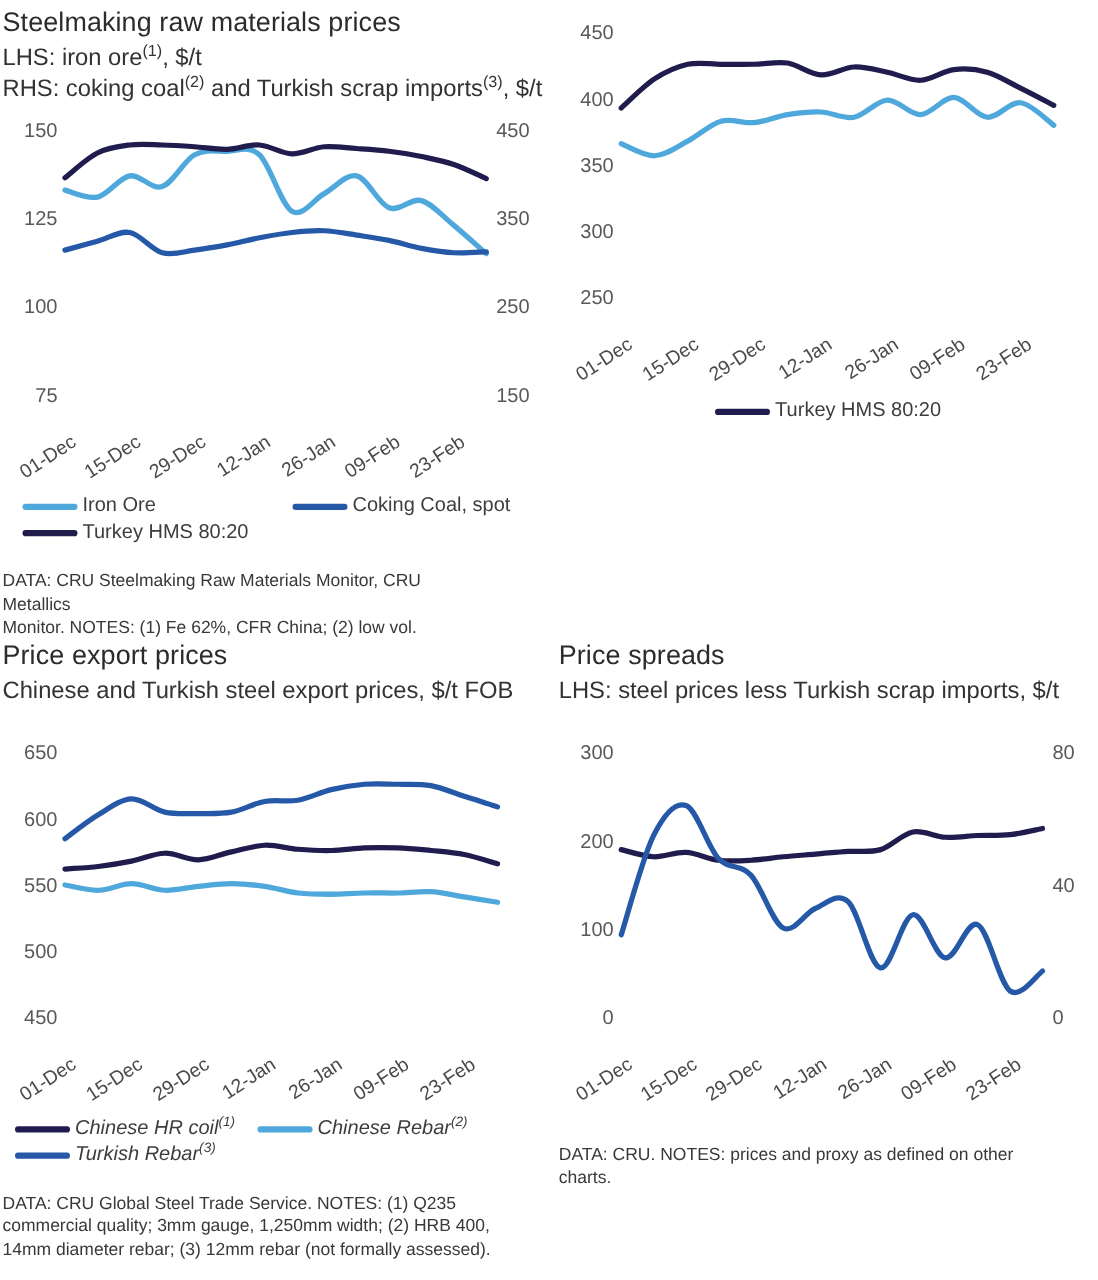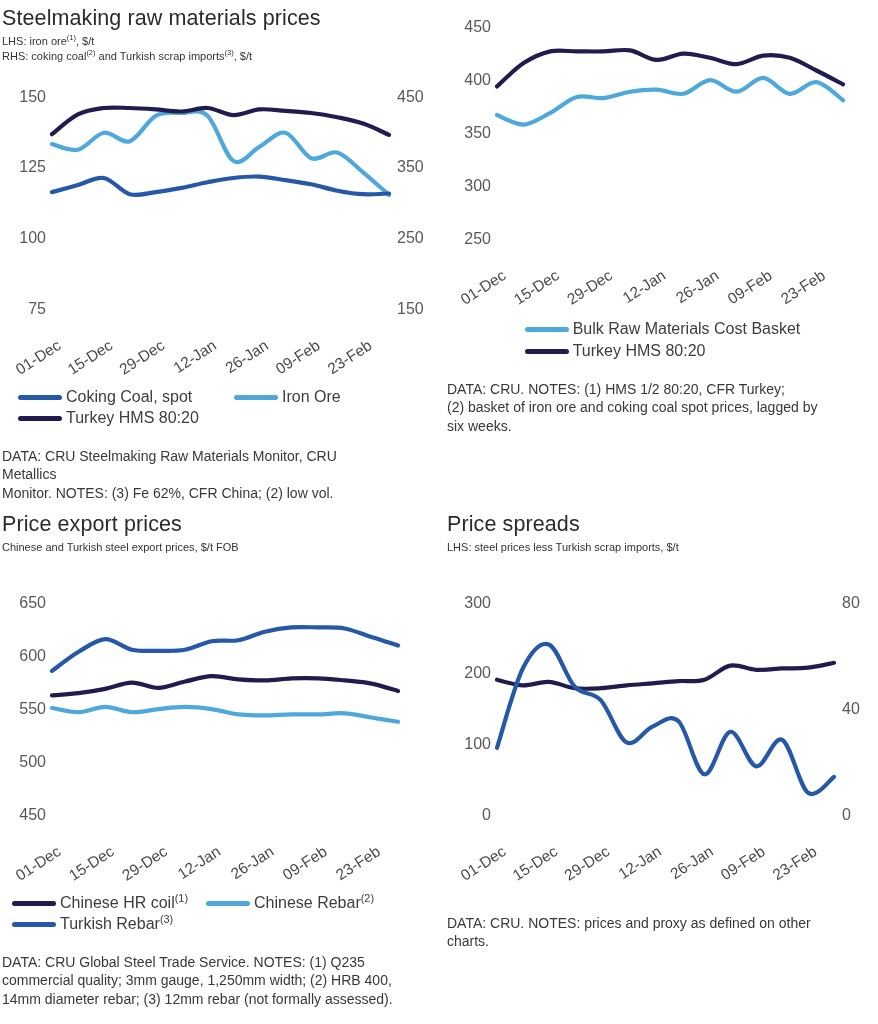--- a/index.html
+++ b/index.html
@@ -3,28 +3,28 @@
 <meta charset="utf-8">
 <style>
   html,body{margin:0;padding:0;background:#ffffff;}
   body{font-family:"Liberation Sans",sans-serif;color:#2b2b2b;}
   .page{width:695px;height:1024px;box-sizing:border-box;padding:6px 0 0 2px;
         display:grid;grid-template-columns:437px 437px;grid-template-rows:506px auto;column-gap:2px;}
   .panel{overflow:hidden;box-sizing:border-box;}
   .panel--tr,.panel--br{padding-left:6px;}
   .chart-title{font-size:21.5px;font-weight:400;margin:0 0 3px 0;color:#2b2b2b;letter-spacing:.1px;}
   .subtitle{min-height:42px;}
-  .sub-line{font-size:11px;line-height:1.32;color:#333333;}
+  .sub-line{font-size:19px;line-height:1.32;color:#333333;}
   sup{font-size:68%;line-height:0;}
   svg.chart{display:block;}
   text.tick{font-size:16px;fill:#595959;}
   text.xtick{font-size:15.5px;fill:#4a4a4a;}
   .legend{margin-top:0;}
   .legend--two{display:grid;grid-template-columns:216px auto;row-gap:3px;padding-left:16px;}
-  .panel--bl .legend--two{grid-template-columns:194px auto;padding-left:10px;}
+  .panel--bl .legend--two{grid-template-columns:194px auto;padding-left:10px;font-style:italic;}
   .legend--center{display:flex;flex-direction:column;gap:4px;width:fit-content;margin:2px auto 0;}
   .legend-item{display:flex;align-items:center;font-size:16px;color:#3d3d3d;white-space:nowrap;}
   .swatch{width:44px;height:5px;border-radius:2.5px;margin-right:4px;flex:none;}
   .note{font-size:14px;line-height:1.32;color:#383838;white-space:pre-line;margin:20px 10px 0 0;}
 </style>
 </head>
 <body>
 
 <div class="page">
 
@@ -49,35 +49,35 @@
         <text class="xtick" text-anchor="end" transform="translate(215.5,272) rotate(-33)">12-Jan</text>
         <text class="xtick" text-anchor="end" transform="translate(267.4,272) rotate(-33)">26-Jan</text>
         <text class="xtick" text-anchor="end" transform="translate(319.2,272) rotate(-33)">09-Feb</text>
         <text class="xtick" text-anchor="end" transform="translate(371.1,272) rotate(-33)">23-Feb</text>
         <path d="M50.0,68.1C54.3,69.0,67.3,75.6,75.9,73.7C84.6,71.8,93.2,58.2,101.8,56.7C110.5,55.3,119.1,68.1,127.8,65.2C136.4,62.4,145.1,44.5,153.7,39.8C162.3,35.1,171.0,37.0,179.6,37.0C188.3,37.0,196.9,31.8,205.5,39.8C214.2,47.8,222.8,79.8,231.5,85.0C240.1,90.2,248.7,75.6,257.4,70.9C266.0,66.2,274.7,54.9,283.3,56.7C291.9,58.6,300.6,78.9,309.2,82.2C317.9,85.5,326.5,74.2,335.2,76.5C343.8,78.9,352.4,89.3,361.1,96.3C369.7,103.4,382.7,115.2,387.0,118.9" fill="none" stroke="#4FA8DC" stroke-width="4.2" stroke-linecap="round" stroke-linejoin="round"></path>
         <path d="M50.0,116.1C54.3,114.9,67.3,111.4,75.9,109.0C84.6,106.7,93.2,100.4,101.8,102.0C110.5,103.5,119.1,115.9,127.8,118.2C136.4,120.6,145.1,117.2,153.7,116.1C162.3,115.0,171.0,113.5,179.6,111.9C188.3,110.2,196.9,107.9,205.5,106.2C214.2,104.6,222.8,102.9,231.5,102.0C240.1,101.0,248.7,100.2,257.4,100.6C266.0,100.9,274.7,102.8,283.3,104.1C291.9,105.4,300.6,106.6,309.2,108.3C317.9,110.1,326.5,113.0,335.2,114.7C343.8,116.3,352.4,117.8,361.1,118.2C369.7,118.7,382.7,117.6,387.0,117.5" fill="none" stroke="#2559A8" stroke-width="4.2" stroke-linecap="round" stroke-linejoin="round"></path>
         <path d="M50.0,58.2C54.3,54.9,67.3,42.7,75.9,38.4C84.6,34.0,93.2,33.1,101.8,32.0C110.5,31.0,119.1,31.8,127.8,32.0C136.4,32.2,145.1,32.8,153.7,33.4C162.3,34.0,171.0,35.8,179.6,35.5C188.3,35.3,196.9,31.4,205.5,32.0C214.2,32.6,222.8,38.8,231.5,39.1C240.1,39.3,248.7,34.1,257.4,33.4C266.0,32.7,274.7,34.3,283.3,34.8C291.9,35.4,300.6,35.9,309.2,37.0C317.9,38.0,326.5,39.4,335.2,41.2C343.8,43.0,352.4,44.6,361.1,47.6C369.7,50.5,382.7,57.0,387.0,58.9" fill="none" stroke="#211C4E" stroke-width="4.2" stroke-linecap="round" stroke-linejoin="round"></path>
       </svg>
     <div class="legend legend--two">
         <span class="legend-item">
+          <span class="swatch" style="background: rgb(79, 168, 220);"></span>
+          <span class="legend-label">Iron Ore</span>
+        </span>
+        <span class="legend-item">
           <span class="swatch" style="background: rgb(37, 89, 168);"></span>
           <span class="legend-label">Coking Coal, spot</span>
-        </span>
-        <span class="legend-item">
-          <span class="swatch" style="background: rgb(79, 168, 220);"></span>
-          <span class="legend-label">Iron Ore</span>
         </span>
         <span class="legend-item">
           <span class="swatch" style="background: rgb(33, 28, 78);"></span>
           <span class="legend-label">Turkey HMS 80:20</span>
         </span>
       </div>
     <p class="note">DATA: CRU Steelmaking Raw Materials Monitor, CRU
 Metallics
-Monitor.  NOTES: (3) Fe 62%, CFR China; (2) low vol.</p>
+Monitor.  NOTES: (1) Fe 62%, CFR China; (2) low vol.</p>
   </section>
 
   <section class="panel panel--tr">
     <svg class="chart" width="437" height="312" viewBox="0 0 437 312">
         <text x="44" y="25.5" text-anchor="end" class="tick">450</text>
         <text x="44" y="78.5" text-anchor="end" class="tick">400</text>
         <text x="44" y="131.5" text-anchor="end" class="tick">350</text>
         <text x="44" y="184.5" text-anchor="end" class="tick">300</text>
         <text x="44" y="237.5" text-anchor="end" class="tick">250</text>
         <text class="xtick" text-anchor="end" transform="translate(60.0,272) rotate(-33)">01-Dec</text>
@@ -85,31 +85,24 @@
         <text class="xtick" text-anchor="end" transform="translate(166.5,272) rotate(-33)">29-Dec</text>
         <text class="xtick" text-anchor="end" transform="translate(219.7,272) rotate(-33)">12-Jan</text>
         <text class="xtick" text-anchor="end" transform="translate(272.9,272) rotate(-33)">26-Jan</text>
         <text class="xtick" text-anchor="end" transform="translate(326.2,272) rotate(-33)">09-Feb</text>
         <text class="xtick" text-anchor="end" transform="translate(379.4,272) rotate(-33)">23-Feb</text>
         <path d="M50.0,109.0C54.4,110.6,67.7,118.9,76.6,118.6C85.5,118.2,94.4,111.5,103.2,106.9C112.1,102.3,121.0,93.5,129.8,91.0C138.7,88.5,147.6,93.0,156.5,92.1C165.3,91.2,174.2,87.1,183.1,85.7C191.9,84.3,200.8,83.2,209.7,83.6C218.6,84.0,227.4,89.4,236.3,87.8C245.2,86.3,254.1,74.4,262.9,74.1C271.8,73.7,280.7,86.1,289.5,85.7C298.4,85.4,307.3,71.6,316.2,71.9C325.0,72.3,333.9,87.1,342.8,87.8C351.6,88.5,360.5,75.1,369.4,76.2C378.3,77.2,391.6,91.2,396.0,94.2" fill="none" stroke="#4FA8DC" stroke-width="4.2" stroke-linecap="round" stroke-linejoin="round"></path>
         <path d="M50.0,80.4C54.4,76.5,67.7,62.9,76.6,57.1C85.5,51.3,94.4,47.4,103.2,45.4C112.1,43.5,121.0,45.4,129.8,45.4C138.7,45.4,147.6,45.6,156.5,45.4C165.3,45.3,174.2,43.0,183.1,44.4C191.9,45.8,200.8,53.4,209.7,53.9C218.6,54.5,227.4,47.9,236.3,47.6C245.2,47.2,254.1,50.0,262.9,51.8C271.8,53.6,280.7,58.5,289.5,58.2C298.4,57.8,307.3,50.7,316.2,49.7C325.0,48.6,333.9,49.3,342.8,51.8C351.6,54.3,360.5,60.1,369.4,64.5C378.3,68.9,391.6,76.0,396.0,78.3" fill="none" stroke="#211C4E" stroke-width="4.2" stroke-linecap="round" stroke-linejoin="round"></path>
       </svg>
     <div class="legend legend--center">
         <span class="legend-item">
-          <span class="swatch" style="background: rgb(79, 168, 220);"></span>
-          <span class="legend-label">Bulk Raw Materials Cost Basket</span>
-        </span>
-        <span class="legend-item">
           <span class="swatch" style="background: rgb(33, 28, 78);"></span>
           <span class="legend-label">Turkey HMS 80:20</span>
         </span>
       </div>
-    <p class="note">DATA: CRU.  NOTES: (1) HMS 1/2 80:20, CFR Turkey;
-(2) basket of iron ore and coking coal spot prices, lagged by
-six weeks.</p>
   </section>
 
   <section class="panel panel--bl">
     <h2 class="chart-title">Price export prices</h2>
     <div class="subtitle">
         <div class="sub-line">Chinese and Turkish steel export prices, $/t FOB</div>
       </div>
     <svg class="chart" width="437" height="312" viewBox="0 0 437 312">
         <text x="44" y="25.5" text-anchor="end" class="tick">650</text>
         <text x="44" y="78.5" text-anchor="end" class="tick">600</text>

